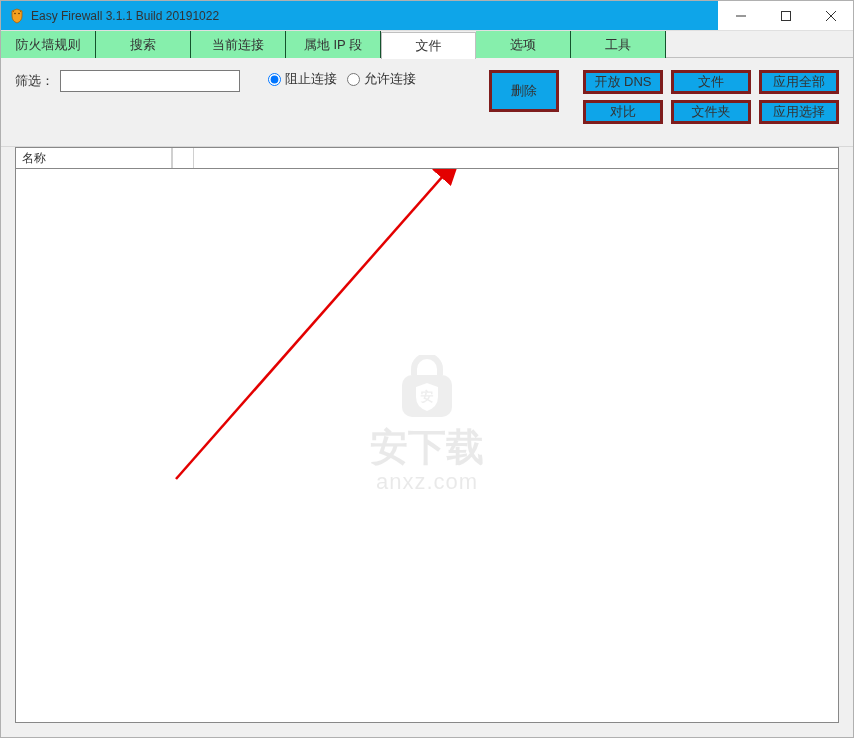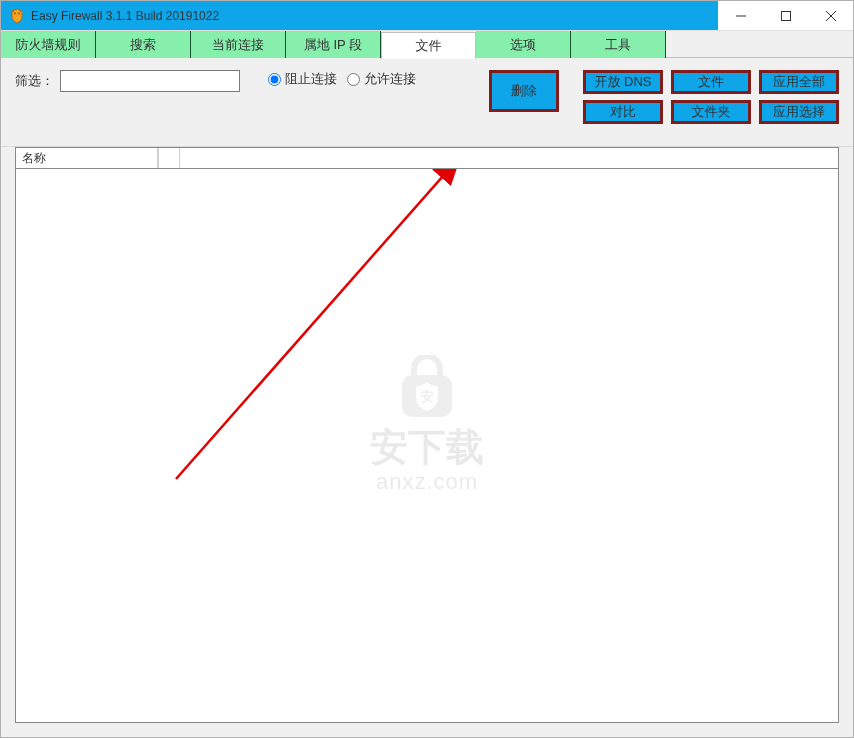--- a/index.html
+++ b/index.html
@@ -174,21 +174,21 @@
     .th {
       height: 100%;
       display: flex;
       align-items: center;
       padding-left: 6px;
       font-size: 12px;
       color: #333;
       border-right: 1px solid #d0d0d0;
     }
     .th-name {
-      width: 142px;
+      width: 156px;
     }
     .th-path {
       flex: 1;
       border-right: none;
     }
     .th-scroll {
       width: 22px;
       border-left: 1px solid #d0d0d0;
     }
     .table-body {

